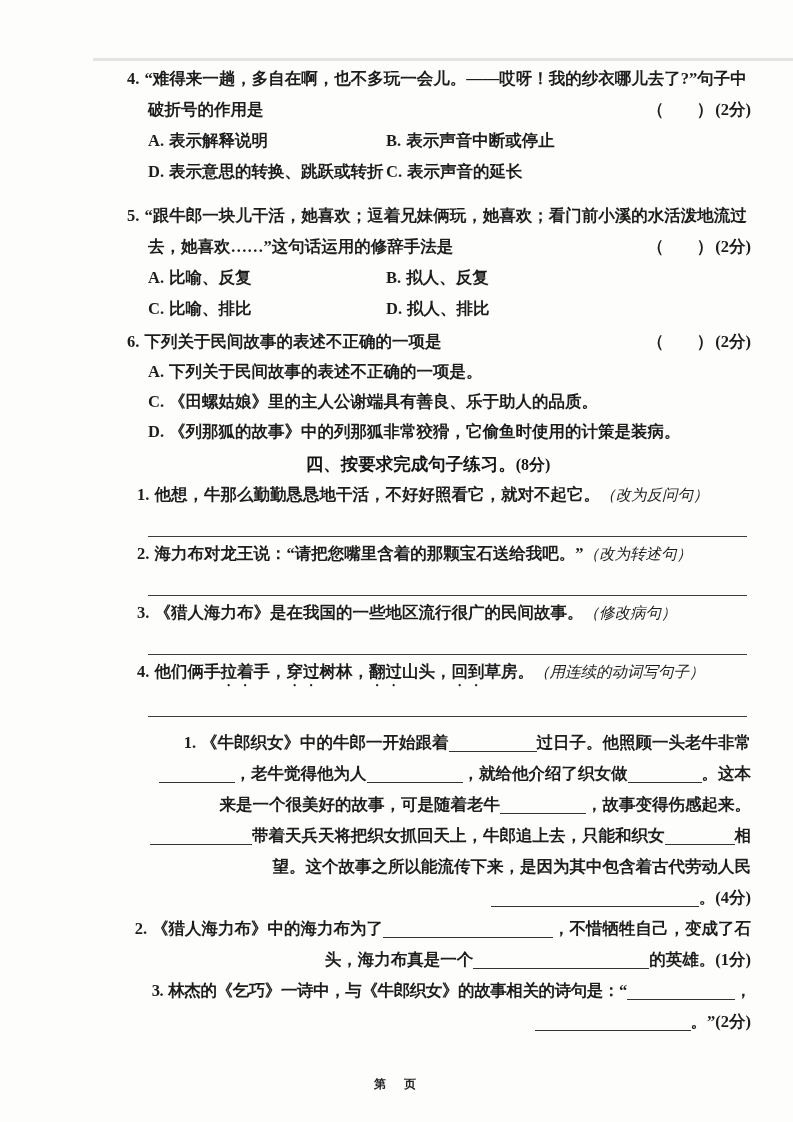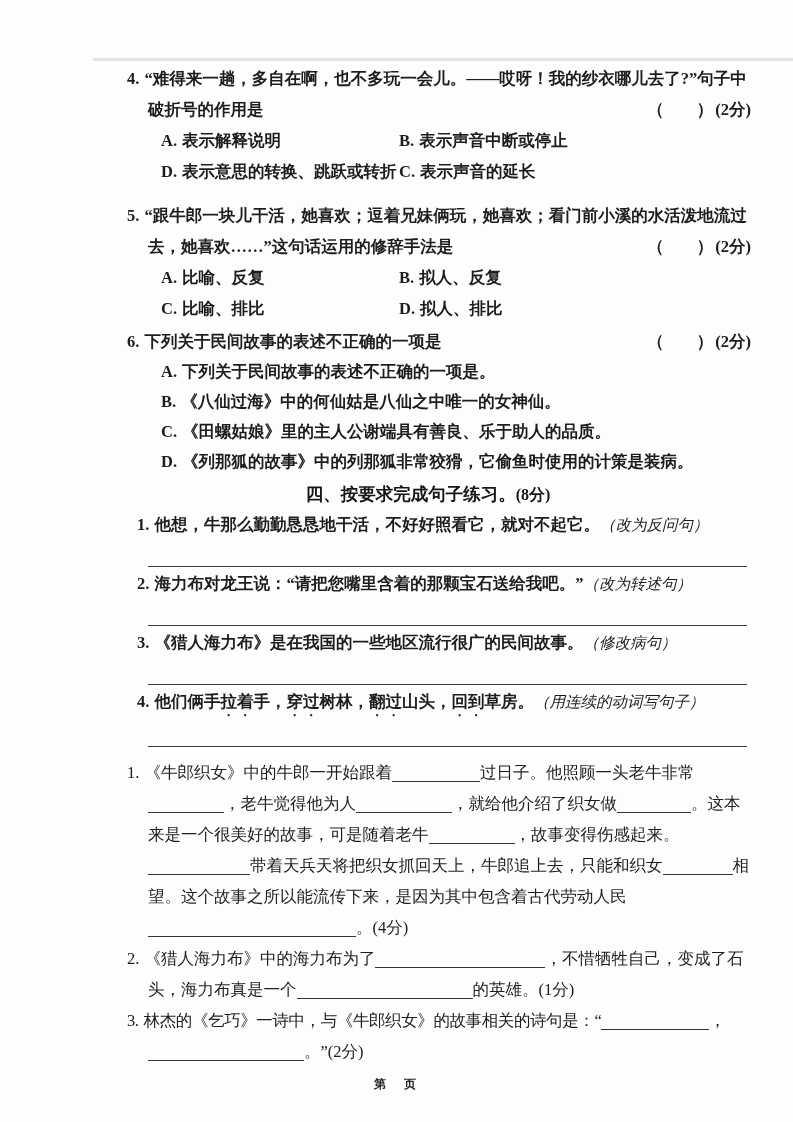--- a/index.html
+++ b/index.html
@@ -11,38 +11,38 @@
   .content { position:absolute; left:105px; top:63px; width:646px; }
 
   
   .q { margin-left:22px; font-size:16.5px; font-weight:600; line-height:31px; }
   .q::after { content:""; display:block; clear:both; }
   .hang { padding-left:21px; text-indent:-21px; margin:0; }
   .qnum, .inum { margin-right:5px; }
   .bracket-score { float:right; font-weight:600; }
   .bracket-score .score { margin-left:2px; }
 
-  .opts { margin-left:34px; }
+  .opts { margin-left:21px; }
   .two-col { display:grid; grid-template-columns:238px 1fr; }
   .opt-label { margin-right:5px; }
   .opts-list > div { line-height:30px; }
 
   #q5 { margin-top:13px; }
   #q6 { margin-top:3px; line-height:30px; }
 
   
   .section-title { margin:0; font-family:"Liberation Sans", sans-serif; font-weight:bold; font-size:17.5px; line-height:30px; color:#151515;text-align:center; }
   .section-title .score { font-family:"Liberation Serif", serif; font-weight:600; font-size:16px; }
   .sec4 { margin-top:2px; }
   .s4-item { margin-left:32px; font-size:16.5px; font-weight:600; line-height:30px; }
   .note { font-weight:normal; font-style:italic; font-size:15.5px; }
   .ans-line { height:24px; border-bottom:1.2px solid #3d3d3d; margin:2px 4px 2px 43px; }
 
   .sec5 { margin-top:10px; }
-  .s5-item { margin-left:22px; font-size:16.5px; font-weight:400; line-height:31px; }
+  .s5-item { margin-left:22px; font-size:16.5px; font-weight:700; line-height:31px;text-align:right; }
   .blank { display:inline-block; height:5px; border-bottom:1.2px solid #333333; vertical-align:-4px; }
   .em-dots {
     -webkit-text-emphasis:filled dot; -webkit-text-emphasis-position:under left;
     text-emphasis:filled dot; text-emphasis-position:under left;
   }
   .tight { letter-spacing:-0.4px; white-space:nowrap; }
 
   .footer { position:absolute; top:1076px; left:0; width:100%; text-align:center;
     font-family:"Liberation Sans", sans-serif; font-weight:600; font-size:12px; letter-spacing:3px; color:#222; }
 </style>
@@ -80,21 +80,20 @@
       </div>
     </div>
 
     <div class="q" id="q6">
       <p class="hang">
         <span class="qnum">6.</span><span>下列关于民间故事的表述不正确的一项是</span>
         <span class="bracket-score"><span>（　　）</span><span class="score">(2分)</span></span>
       </p>
       <div class="opts opts-list">
         <div><span class="opt-label">A.</span><span>下列关于民间故事的表述不正确的一项是。</span></div>
-        <div><span class="opt-label">B.</span><span>《八仙过海》中的何仙姑是八仙之中唯一的女神仙。</span></div>
         <div><span class="opt-label">C.</span><span>《田螺姑娘》里的主人公谢端具有善良、乐于助人的品质。</span></div>
         <div><span class="opt-label">D.</span><span>《列那狐的故事》中的列那狐非常狡猾，它偷鱼时使用的计策是装病。</span></div>
       </div>
     </div>
 
     <div class="sec4">
       <p class="section-title"><span>四、按要求完成句子练习。</span><span class="score">(8分)</span></p>
 
       <div class="s4-item">
         <p class="hang"><span class="inum">1.</span><span>他想，牛那么勤勤恳恳地干活，不好好照看它，就对不起它。</span><span class="note">（改为反问句）</span></p>

